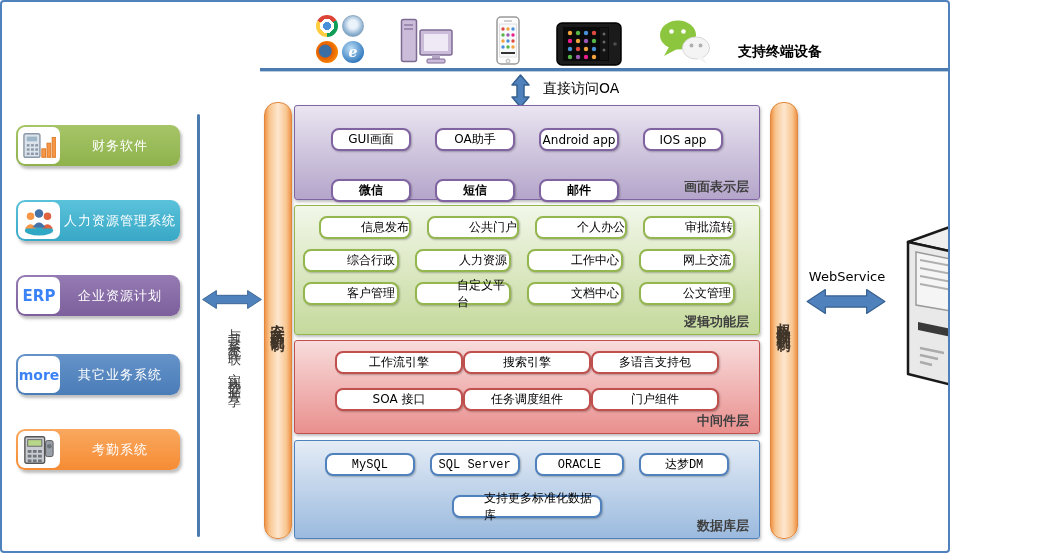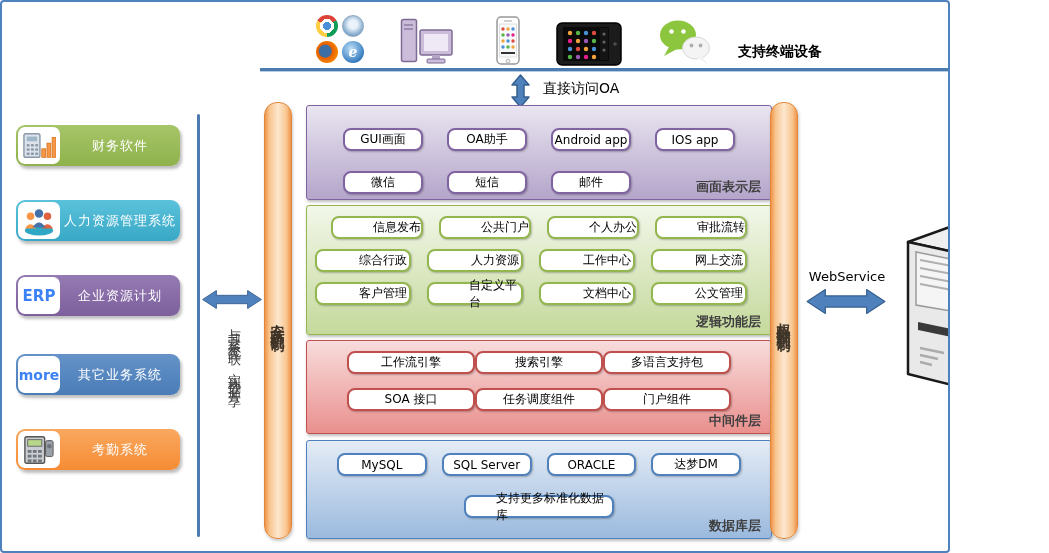--- a/index.html
+++ b/index.html
@@ -43,39 +43,39 @@
     font-size:13px; color:#404040; letter-spacing:4px; line-height:16px; }
 
   
   .vbar { top:100px; width:28px; height:437px; border-radius:13px; border:1px solid #E0873B; box-sizing:border-box;
     background:linear-gradient(90deg,#F0944A 0%,#F8C690 18%,#FDE7CF 50%,#F8C690 82%,#F0944A 100%);
     display:flex; align-items:center; justify-content:center; box-shadow:1px 2px 3px rgba(120,120,120,.4); }
   .vbar span { writing-mode:vertical-rl; text-orientation:upright; font-weight:bold; font-size:14px;
     color:#3F3428; letter-spacing:3px; }
 
   
-  .layer { left:304px; width:466px; border-radius:3px; box-sizing:border-box;
+  .layer { left:292px; width:466px; border-radius:3px; box-sizing:border-box;
     box-shadow:1px 2px 3px rgba(110,110,110,.45); }
   .layer-label { position:absolute; right:10px; bottom:3px; font-weight:bold; font-size:13px; color:#3F3F3F; }
   .btn { background:#fff; border-radius:8px; height:23px; display:flex; align-items:center;
     justify-content:center; font-size:12px; color:#000; box-shadow:1px 1px 2px rgba(0,0,0,.25); box-sizing:border-box; }
   .spacer { visibility:hidden; }
 
   .purple { top:103px; height:95px; background:linear-gradient(#EAE5F1,#B4A5CA); border:1px solid #8064A2; }
   .purple .btn { border:2px solid #8064A2; }
   .green  { top:203px; height:130px; background:linear-gradient(#F2F7E9,#C5D99C); border:1px solid #94B64E; }
   .green .btn { border:2px solid #94B64E;padding-left:40px; }
   .redl   { top:338px; height:94px; background:linear-gradient(#F8DCDC,#E9908E); border:1px solid #C0504D; }
   .redl .btn { border:2px solid #C0504D; }
   .bluel  { top:438px; height:99px; background:linear-gradient(#E4ECF6,#9BBADE); border:1px solid #4F81BD; }
-  .bluel .btn { border:2px solid #4F81BD; }
+  .bluel .btn { border:2px solid #4F81BD;font-family:Liberation Mono, monospace; }
 
   .row { display:grid; }
   .purple .row { grid-template-columns:repeat(4,1fr); column-gap:24px; margin:0 36px; }
-  .purple .r1 { margin-top:22px; } .purple .r2 { margin-top:20px; }
+  .purple .r1 { margin-top:22px; } .purple .r2 { margin-top:28px;font-weight:bold; }
   .green .row { grid-template-columns:repeat(4,1fr); column-gap:16px; margin:0 24px; }
   .green .r1 { margin-top:10px; } .green .r2,.green .r3 { margin-top:10px;margin-left:8px; }
   .redl .row { grid-template-columns:repeat(3,1fr); margin:0 40px; }
   .redl .r1 { margin-top:10px; } .redl .r2 { margin-top:14px; }
   .bluel .row { grid-template-columns:repeat(4,1fr); column-gap:15px; margin:0 30px; }
   .bluel .r1 { margin-top:12px; }
   .bluel .rc { display:flex; justify-content:center; margin-top:19px; }
   .bluel .rc .btn { width:150px;padding-left:30px; }
 
   .ws-label { left:799px; top:267px; width:92px; text-align:center; font-size:13px; color:#000; }

